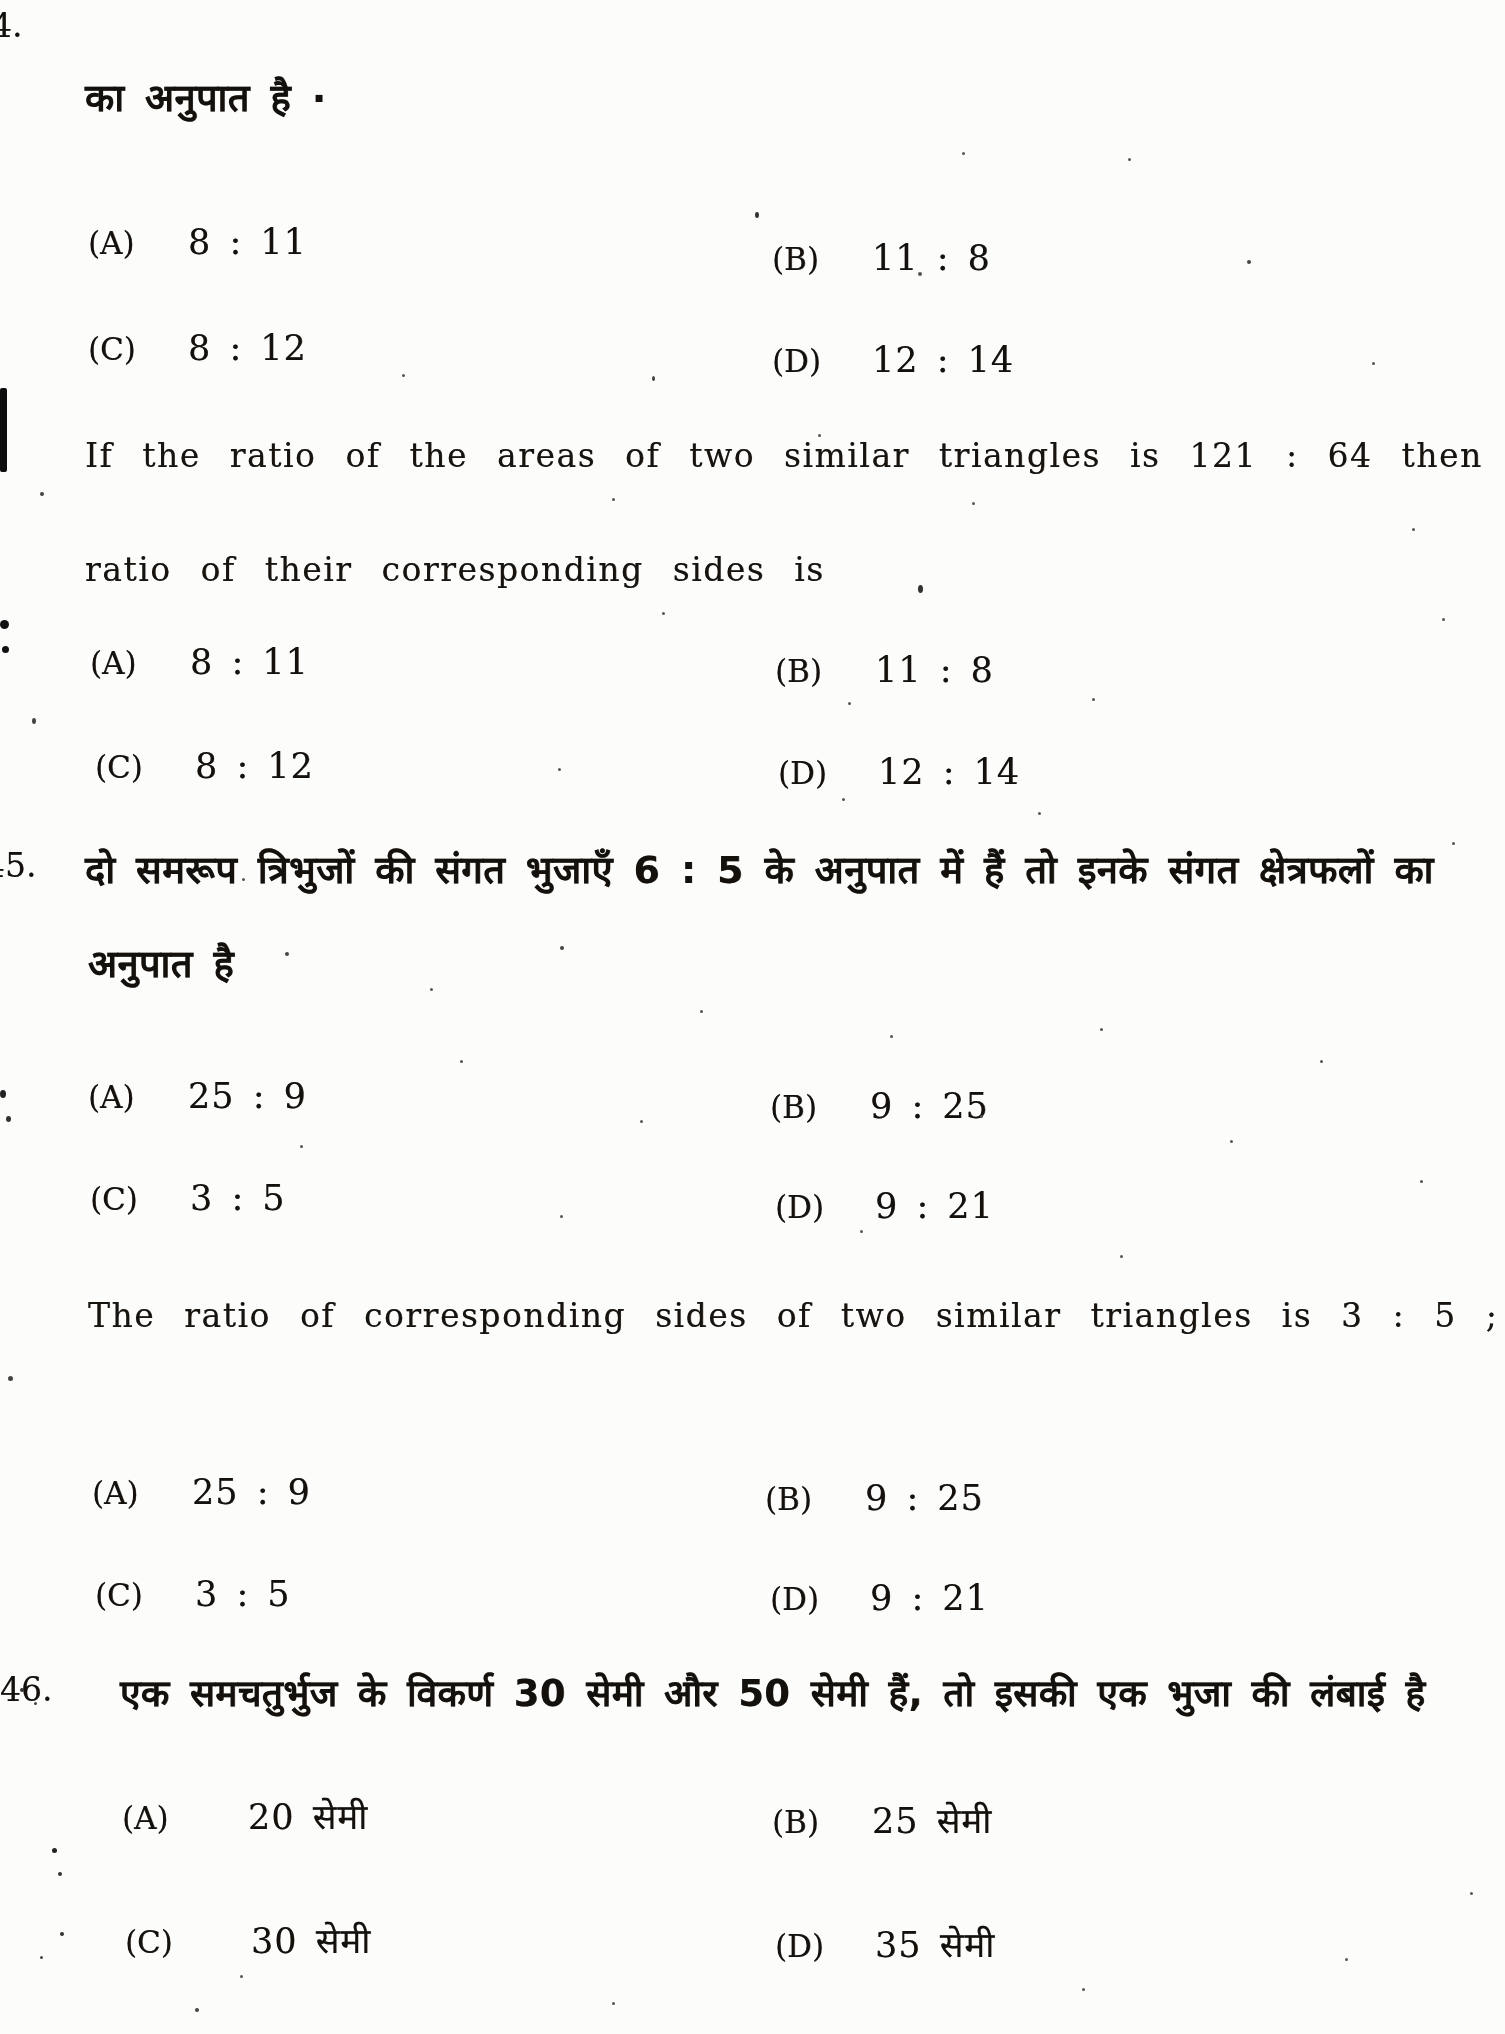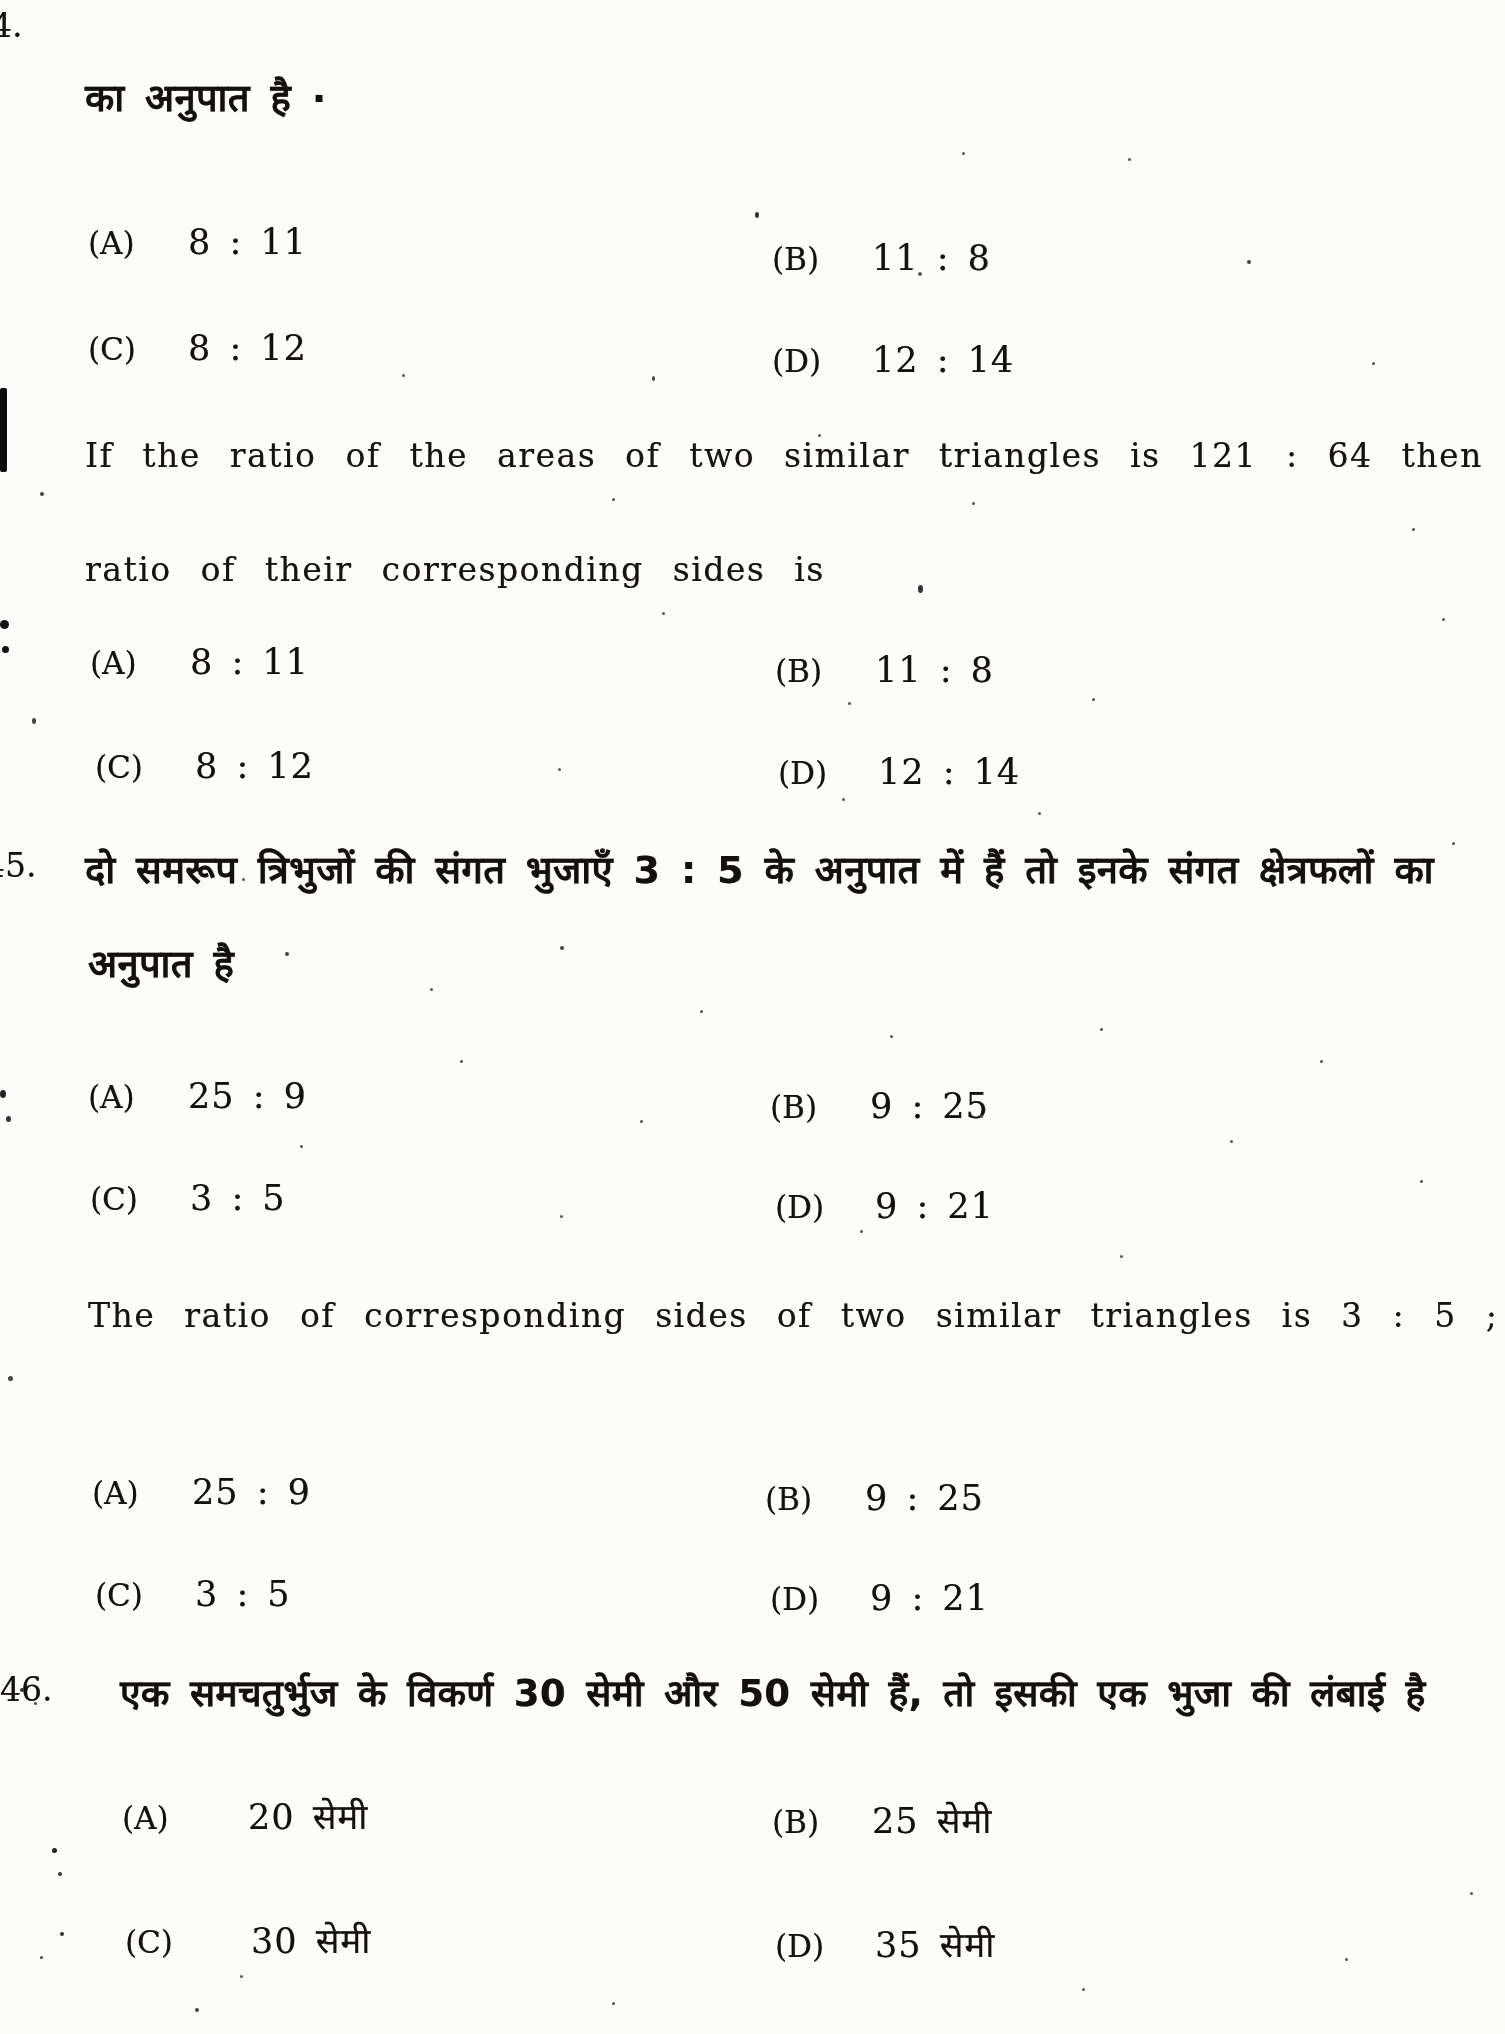--- a/index.html
+++ b/index.html
@@ -74,21 +74,21 @@
     <span class="opt-lbl">(B)</span><span class="opt-val">11 : 8</span>
   </div>
   <div class="abs opt" style="left:95px;top:746px">
     <span class="opt-lbl">(C)</span><span class="opt-val">8 : 12</span>
   </div>
   <div class="abs opt" style="left:778px;top:752px">
     <span class="opt-lbl">(D)</span><span class="opt-val">12 : 14</span>
   </div>
 
   <div class="abs qnum" style="left:-16px;top:846px">45.</div>
-  <div class="abs hindi" style="left:85px;top:842px">दो समरूप त्रिभुजों की संगत भुजाएँ 3 : 5 के अनुपात में हैं तो इनके संगत क्षेत्रफलों का</div>
+  <div class="abs hindi" style="left:85px;top:842px">दो समरूप त्रिभुजों की संगत भुजाएँ 6 : 5 के अनुपात में हैं तो इनके संगत क्षेत्रफलों का</div>
   <div class="abs hindi" style="left:88px;top:936px">अनुपात है</div>
 
   <div class="abs opt" style="left:88px;top:1076px">
     <span class="opt-lbl">(A)</span><span class="opt-val">25 : 9</span>
   </div>
   <div class="abs opt" style="left:770px;top:1086px">
     <span class="opt-lbl">(B)</span><span class="opt-val">9 : 25</span>
   </div>
   <div class="abs opt" style="left:90px;top:1178px">
     <span class="opt-lbl">(C)</span><span class="opt-val">3 : 5</span>

